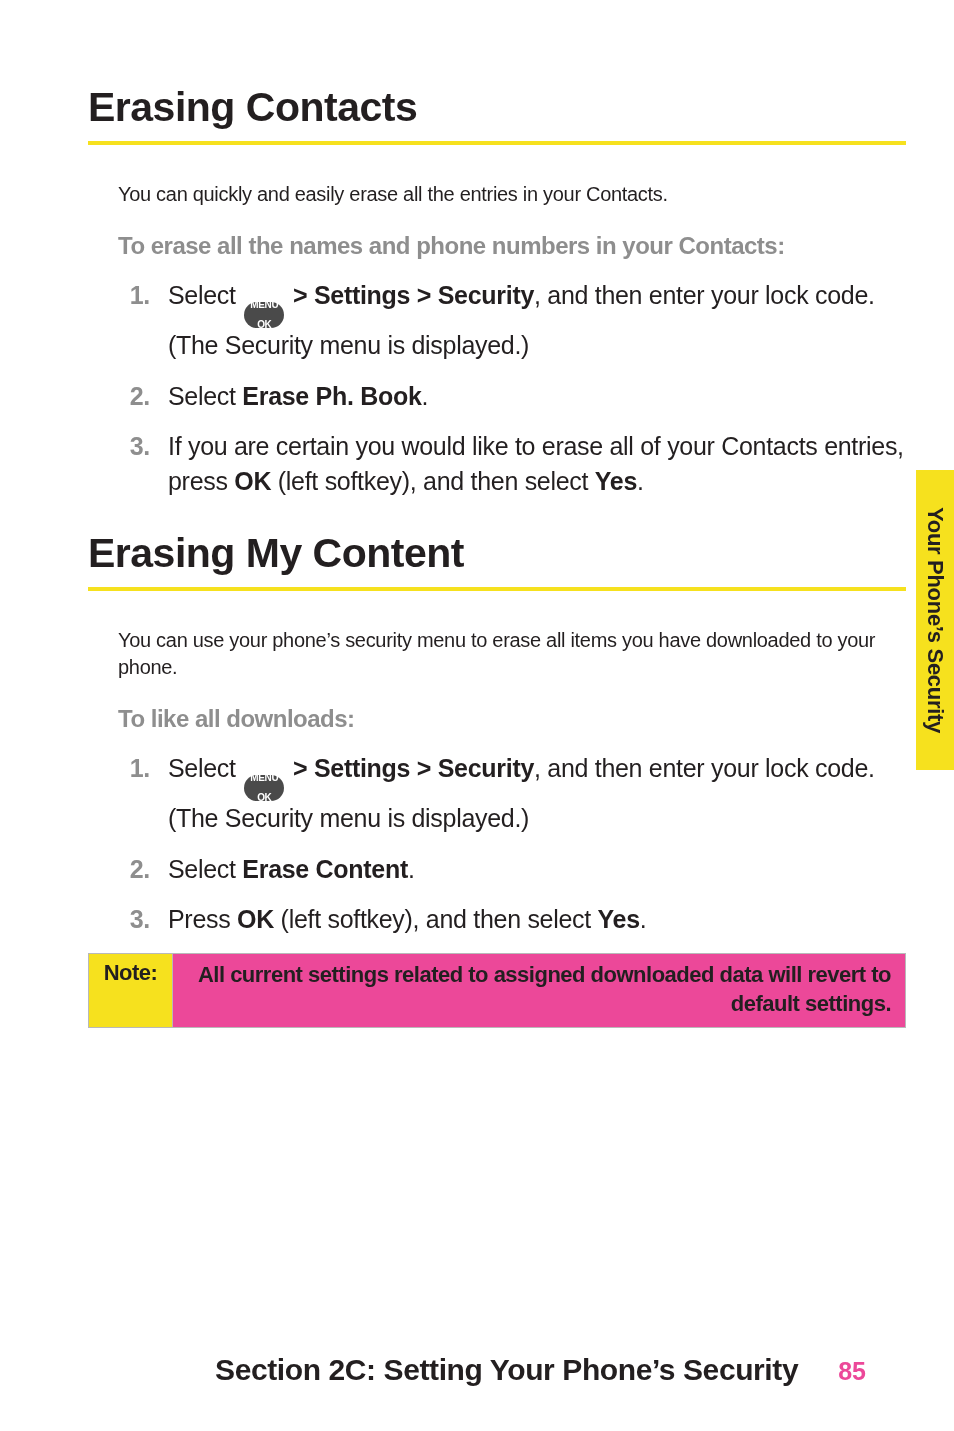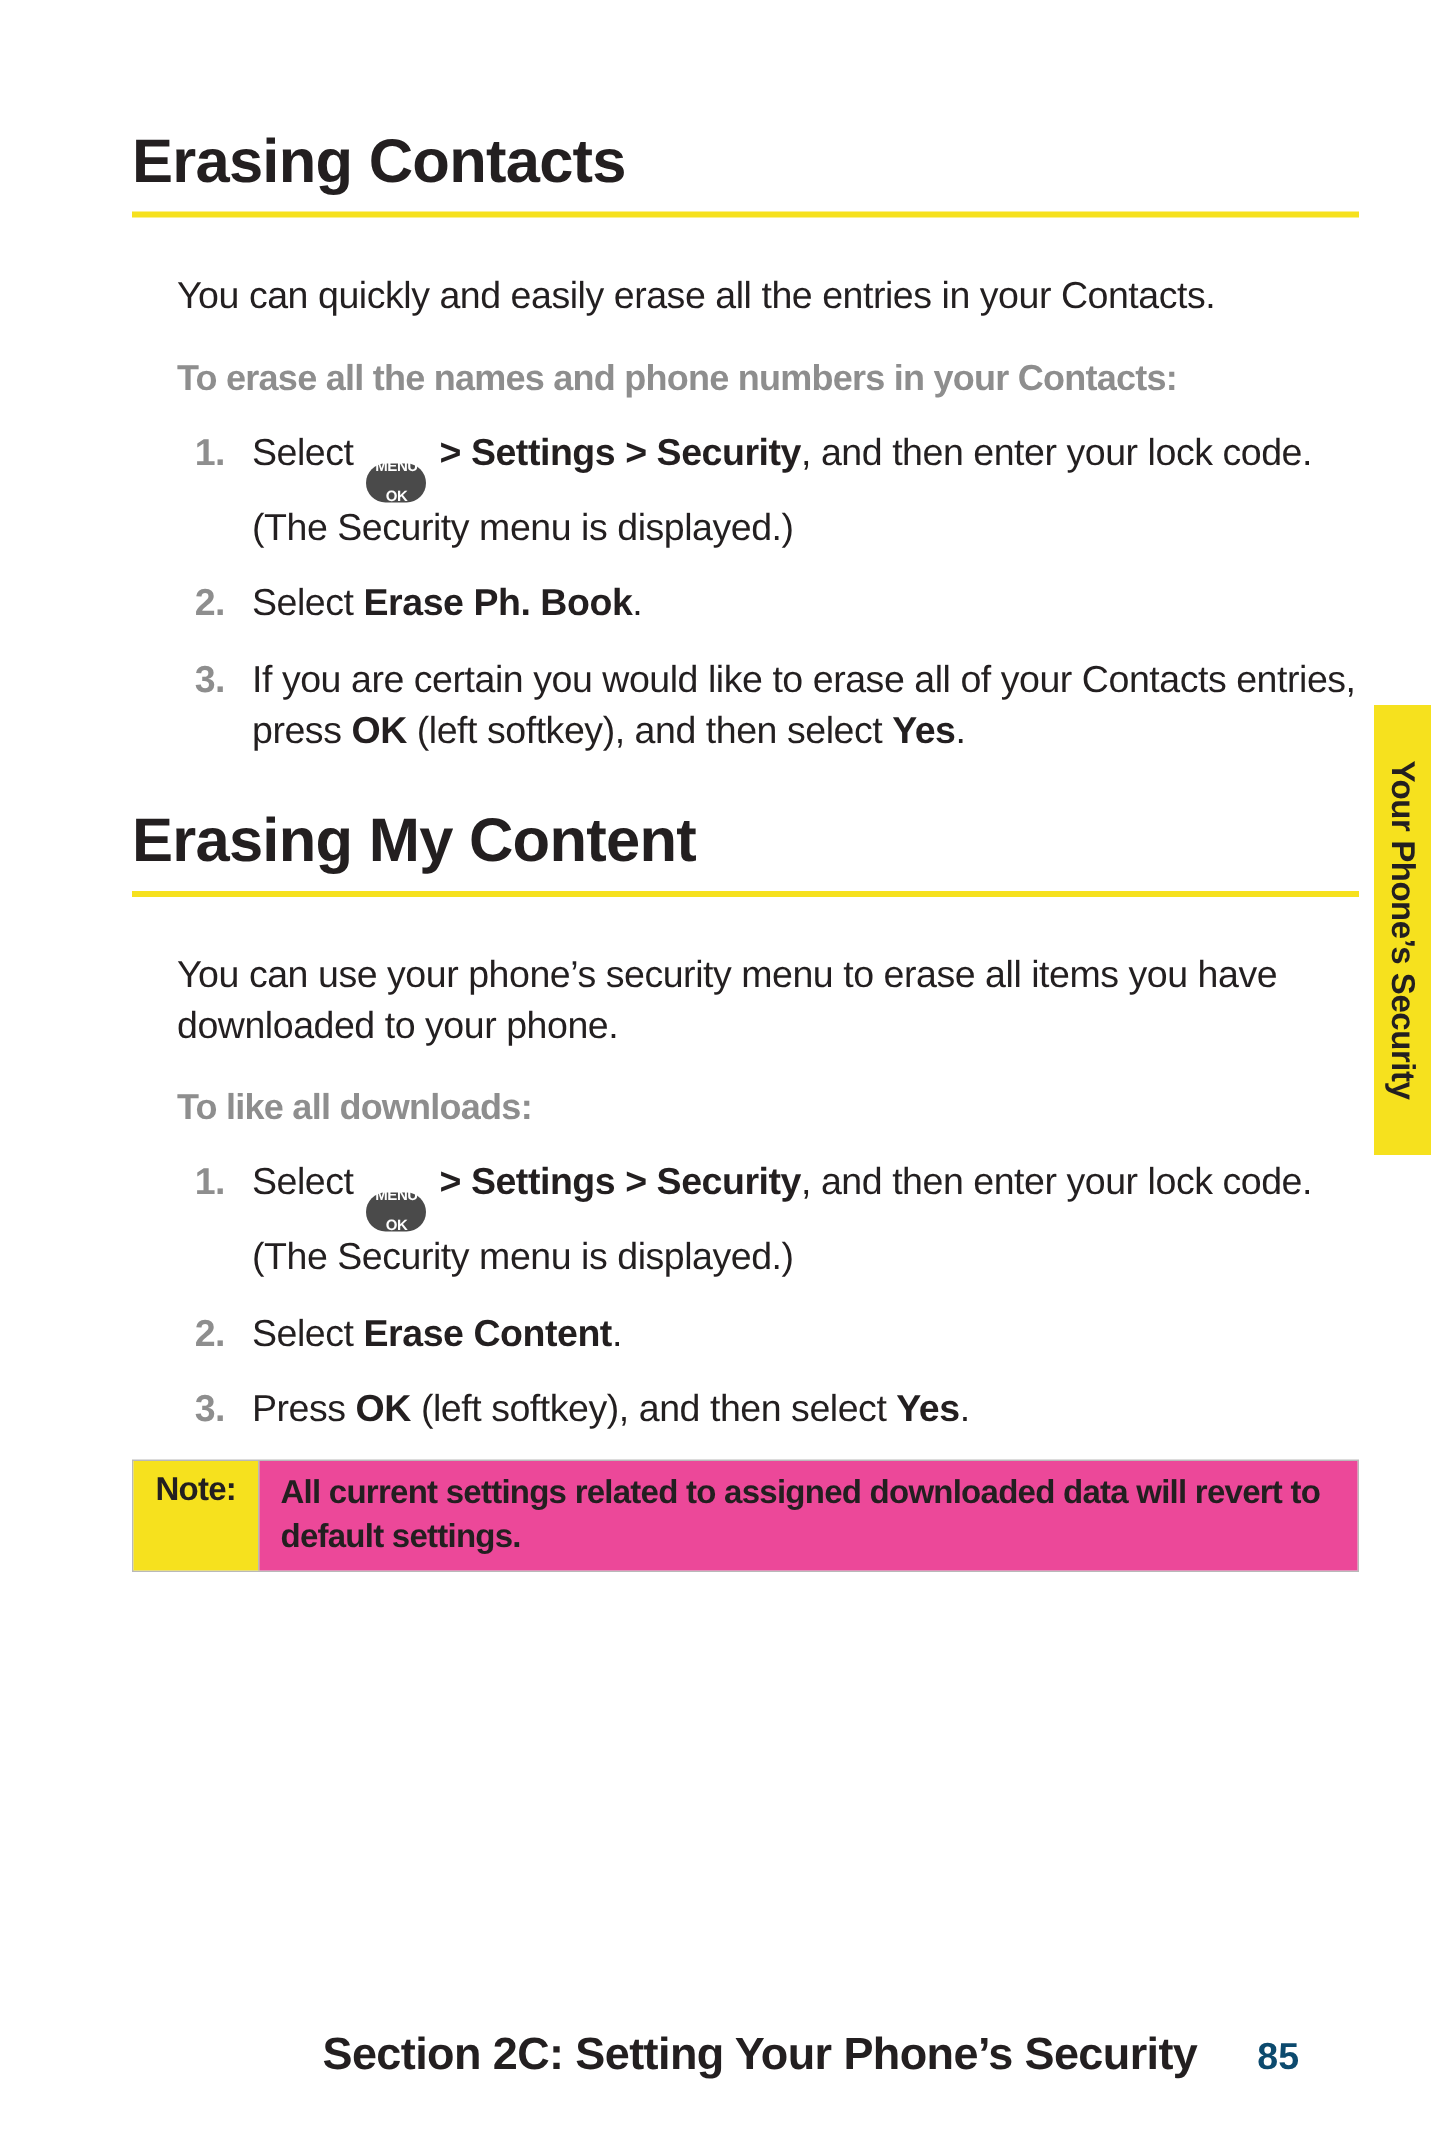--- a/index.html
+++ b/index.html
@@ -2,52 +2,52 @@
 <html><head>
 <meta charset="utf-8">
 <style>
   * { margin: 0; padding: 0; box-sizing: border-box; }
   html, body { width: 954px; height: 1431px; background: #fff; font-family: "Segoe UI", Arial, sans-serif; color: #231f20; }
   .page { position: relative; width: 954px; height: 1431px; padding: 78px 48px 0 88px; }
 
   .h1 { font-size: 41px; font-weight: 700; letter-spacing: -0.5px; margin-top: 6px; }
   .yellow-rule { border: 0; border-bottom: 4px solid #f6e11e; margin-top: 10px; margin-bottom: 36px; }
 
-  .intro { font-size: 25px; line-height: 1.35; margin: 0 0 24px 30px; letter-spacing: -0.3px; }
+  .intro { font-size: 20px; line-height: 1.35; margin: 0 0 24px 30px; letter-spacing: -0.3px; }
   .subhead { font-size: 24px; font-weight: 700; color: #8e8e8e; margin: 0 0 18px 30px; letter-spacing: -0.5px; }
 
   .list { margin-left: 30px; }
   .item { display: flex; gap: 18px; font-size: 25px; line-height: 1.38; margin-bottom: 16px; letter-spacing: -0.3px; }
   .num { color: #8e8e8e; font-weight: 700; min-width: 32px; text-align: right; }
   .item-body { flex: 1; }
 
   .menu-icon { display: inline-flex; align-items: center; justify-content: center;
     width: 40px; height: 26px; background: #4a4a4a; border-radius: 13px;
     color: #fff; font-size: 10px; font-weight: 700; line-height: 1; vertical-align: -4px;
     margin: 0 2px; }
   .menu-icon span { display: block; text-align: center; }
 
   .b { font-weight: 700; }
 
-  .note-box { display: flex; border: 1px solid #b9b9b9; margin: 10px 0 0 0; }
+  .note-box { display: flex; border: 1px solid #b9b9b9; margin: 10px 0 0 0; text-align: right; }
   .note-label { background: #f6e11e; width: 84px; display: flex; align-items: flex-start;
     justify-content: center; padding-top: 6px; font-weight: 700; font-size: 22px;
     border-right: 1px solid #b9b9b9; letter-spacing: -0.5px; }
   .note-text { flex: 1; background: #ec4899; padding: 6px 14px 8px 14px; font-size: 22px;
     line-height: 1.35; letter-spacing: -0.5px; font-weight: bold; }
 
   .side-tab { position: absolute; right: 0; top: 470px; width: 38px; height: 300px;
     background: #f6e11e; display: flex; align-items: center; justify-content: center; }
   .side-tab span { writing-mode: vertical-rl; font-weight: 700; font-size: 22px;
     letter-spacing: -0.3px; }
 
   .footer { position: absolute; bottom: 44px; left: 0; right: 0; padding: 0 88px;
     display: flex; justify-content: flex-end; align-items: baseline; gap: 40px; }
   .footer-title { font-weight: 700; font-size: 30px; letter-spacing: -0.4px; }
-  .page-num { font-weight: 700; font-size: 25px; color: #0c4a6e; }
+  .page-num { font-weight: 700; font-size: 25px; color: #ec4899; }
   .sp2 { margin-top: 32px; }
 </style>
 </head>
 <body>
 
 <div class="page">
 
   <h1 class="h1">Erasing Contacts</h1>
   <hr class="yellow-rule">
   <p class="intro">You can quickly and easily erase all the entries in your Contacts.</p>

